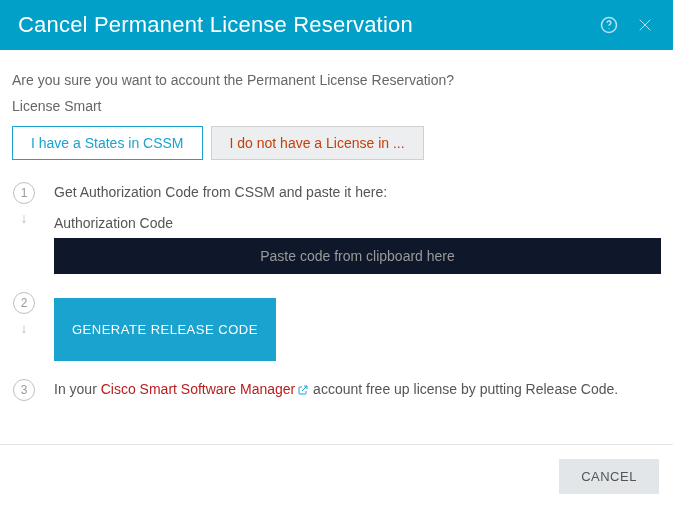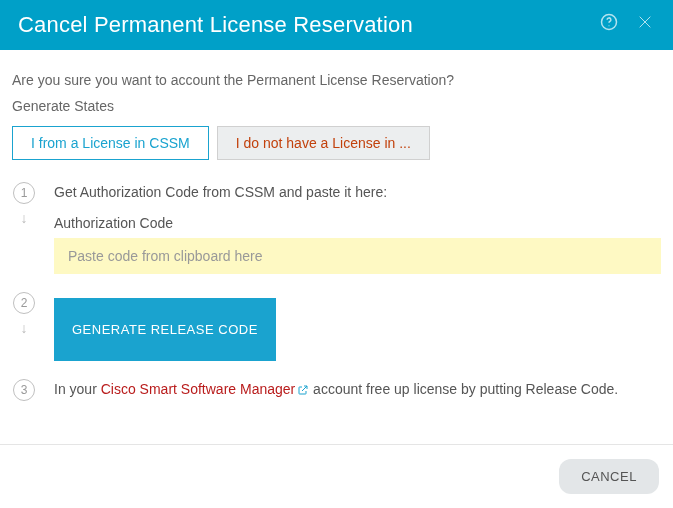--- a/index.html
+++ b/index.html
@@ -9,21 +9,21 @@
     width: 673px;
     height: 508px;
     overflow: hidden;
     color: #555;
   }
   .header {
     background: #00a0c8;
     color: #fff;
     padding: 12px 18px;
     display: flex;
-    align-items: flex-start;
+    align-items: center;
     justify-content: space-between;
   }
   .header-title {
     font-size: 22px;
     font-weight: 300;
     letter-spacing: 0.2px;
   }
   .header-actions {
     display: flex;
     align-items: center;
@@ -111,26 +111,27 @@
     line-height: 1.5;
   }
   .field-label {
     font-size: 14px;
     color: #555;
     margin-top: 10px;
     margin-bottom: 4px;
   }
   .code-input {
     width: 100%;
-    background: #fef9c3;
+    background: #0f172a;
     border: none;
     padding: 10px 14px;
     font-size: 14px;
     color: #888;
     font-family: inherit;
+    text-align: center;
   }
   .code-input::placeholder { color: #999; }
   .gen-btn {
     background: #1aa3cf;
     color: #fff;
     border: none;
     padding: 24px 18px;
     font-size: 13px;
     letter-spacing: 0.5px;
     cursor: pointer;
@@ -159,21 +160,21 @@
     background: #fff;
   }
   .btn {
     min-width: 100px;
     padding: 10px 20px;
     font-size: 13px;
     border: none;
     cursor: pointer;
     letter-spacing: 0.5px;
   }
-  .btn-cancel { background: #e3e6e8; color: #555; border-radius: 12px; }
+  .btn-cancel { background: #e3e6e8; color: #555; }
   .btn-ok { background: #1aa3cf; color: #fff; }
 </style>
 </head>
 <body>
 
 <div class="header">
   <div class="header-title">Cancel Permanent License Reservation</div>
   <div class="header-actions">
     <span class="help-icon">
       <svg width="18" height="18" viewBox="0 0 24 24" fill="none" stroke="currentColor" stroke-width="2">
@@ -186,24 +187,24 @@
       <svg width="16" height="16" viewBox="0 0 24 24" fill="none" stroke="currentColor" stroke-width="1.5">
         <line x1="4" y1="4" x2="20" y2="20"></line>
         <line x1="20" y1="4" x2="4" y2="20"></line>
       </svg>
     </span>
   </div>
 </div>
 
 <div class="content">
   <div class="confirm-text">Are you sure you want to account the Permanent License Reservation?</div>
-  <div class="section-label">Generate States</div>
+  <div class="section-label">License Smart</div>
 
   <div class="tabs">
-    <div class="tab active">I from a License in CSSM</div>
+    <div class="tab active">I have a States in CSSM</div>
     <div class="tab">I do not have a License in ...</div>
   </div>
 
   <div class="steps">
 
     <div class="step">
       <div class="step-indicator">
         <div class="step-num">1</div>
         <div class="step-arrow">↓</div>
       </div>

